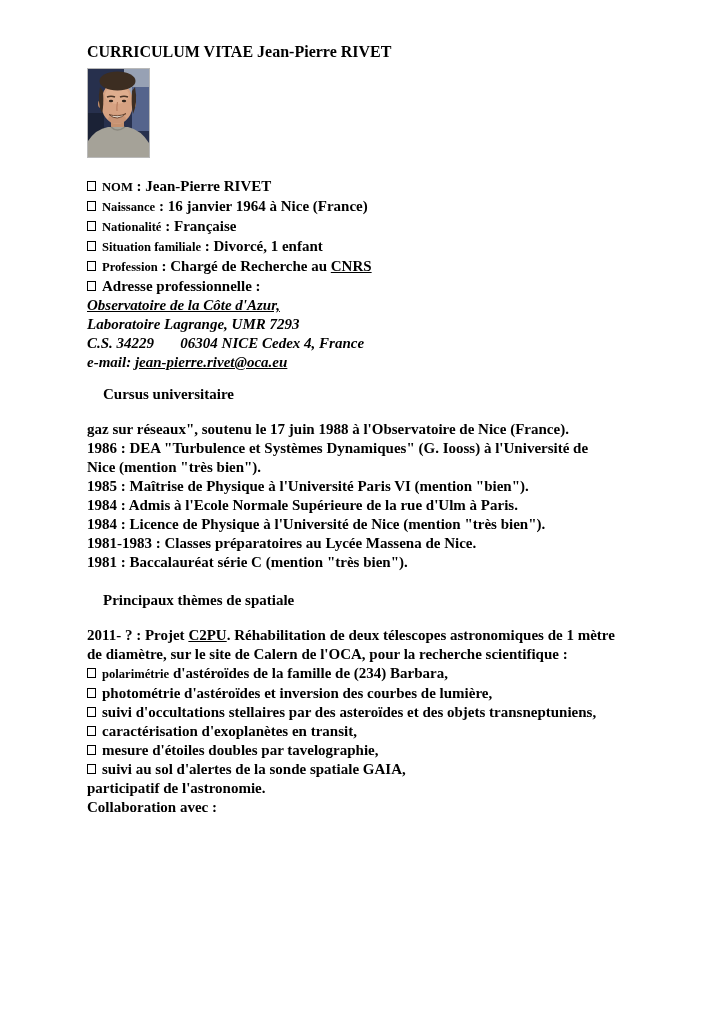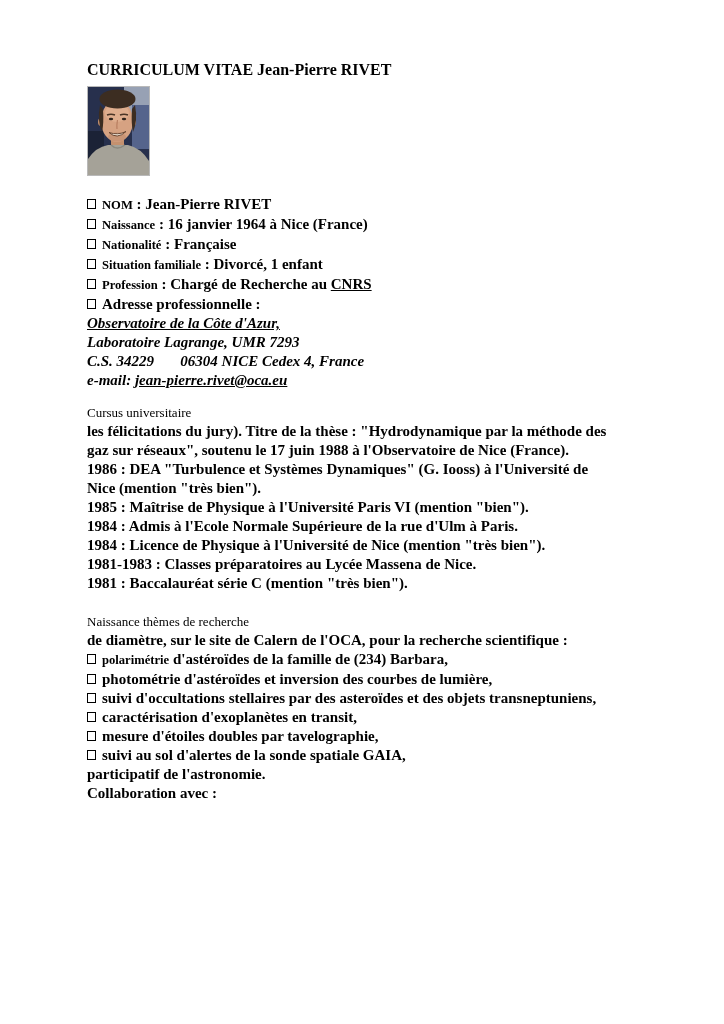--- a/index.html
+++ b/index.html
@@ -1,21 +1,21 @@
 <!DOCTYPE html>
 <html lang="fr"><head>
 <meta charset="utf-8">
 <style>
   html,body { margin:0; padding:0; background:#ffffff; }
   .page {
     position:relative;
     width:724px; height:1024px;
     background:#ffffff;
     box-sizing:border-box;
-    padding:60px 87px 0 87px;
+    padding:42px 87px 0 87px;
     font-family:"Liberation Serif", serif;
     color:#000;
     overflow:hidden;
   }
   .title {
     font-size:16px; font-weight:bold; line-height:20px; margin:0;
     white-space:pre;
   }
   .photo {
     margin-top:6px;
@@ -32,21 +32,21 @@
   .line .small { font-size:12.6px; }
   .underline { text-decoration:underline; }
   .italic { font-style:italic; }
   .bullet {
     display:inline-block;
     width:7px; height:8px;
     border:1px solid #000;
     margin-right:6px;
   }
   .section-heading {
-    font-size:13px; font-weight:normal; line-height:19px; margin:0;
+    font-size:15px; font-weight:bold; line-height:19px; margin:16px;
     white-space:pre;
   }
   .heading-cursus { margin-top:13px; }
   .heading-recherche { margin-top:19px; }
   .collab-heading {
     font-size:15px; font-weight:bold; line-height:19px; margin:0;
     white-space:pre;
   }
 </style>
 </head>
@@ -92,33 +92,33 @@
     </div>
   <div class="block">
       <div class="line italic"><span class="underline">Observatoire de la Côte d'Azur,</span></div>
       <div class="line italic"><span>Laboratoire Lagrange, UMR 7293</span></div>
       <div class="line italic"><span>C.S. 34229       06304 NICE Cedex 4, France</span></div>
       <div class="line italic"><span>e-mail: </span><span class="underline">jean-pierre.rivet@oca.eu</span></div>
     </div>
 
   <h2 class="section-heading heading-cursus">Cursus universitaire</h2>
   <div class="block">
-      <div class="line"><span>les félicitations du jury). Titre de la thèse : "Hydrodynamique par la méthode des</span></div>
       <div class="line"><span>gaz sur réseaux", soutenu le 17 juin 1988 à l'Observatoire de Nice (France).</span></div>
       <div class="line"><span>1986 : DEA "Turbulence et Systèmes Dynamiques" (G. Iooss) à l'Université de</span></div>
       <div class="line"><span>Nice (mention "très bien").</span></div>
       <div class="line"><span>1985 : Maîtrise de Physique à l'Université Paris VI (mention "bien").</span></div>
       <div class="line"><span>1984 : Admis à l'Ecole Normale Supérieure de la rue d'Ulm à Paris.</span></div>
       <div class="line"><span>1984 : Licence de Physique à l'Université de Nice (mention "très bien").</span></div>
       <div class="line"><span>1981-1983 : Classes préparatoires au Lycée Massena de Nice.</span></div>
       <div class="line"><span>1981 : Baccalauréat série C (mention "très bien").</span></div>
     </div>
 
-  <h2 class="section-heading heading-recherche">Naissance thèmes de recherche</h2>
+  <h2 class="section-heading heading-recherche">Principaux thèmes de spatiale</h2>
   <div class="block">
+      <div class="line"><span>2011- ? : Projet </span><span class="underline">C2PU</span><span>. Réhabilitation de deux télescopes astronomiques de 1 mètre</span></div>
       <div class="line"><span>de diamètre, sur le site de Calern de l'OCA, pour la recherche scientifique :</span></div>
       <div class="line"><span class="bullet"></span><span class="small">polarimétrie</span><span> d'astéroïdes de la famille de (234) Barbara,</span></div>
       <div class="line"><span class="bullet"></span><span>photométrie d'astéroïdes et inversion des courbes de lumière,</span></div>
       <div class="line"><span class="bullet"></span><span>suivi d'occultations stellaires par des asteroïdes et des objets transneptuniens,</span></div>
       <div class="line"><span class="bullet"></span><span>caractérisation d'exoplanètes en transit,</span></div>
       <div class="line"><span class="bullet"></span><span>mesure d'étoiles doubles par tavelographie,</span></div>
       <div class="line"><span class="bullet"></span><span>suivi au sol d'alertes de la sonde spatiale GAIA,</span></div>
       <div class="line"><span>participatif de l'astronomie.</span></div>
     </div>
 

